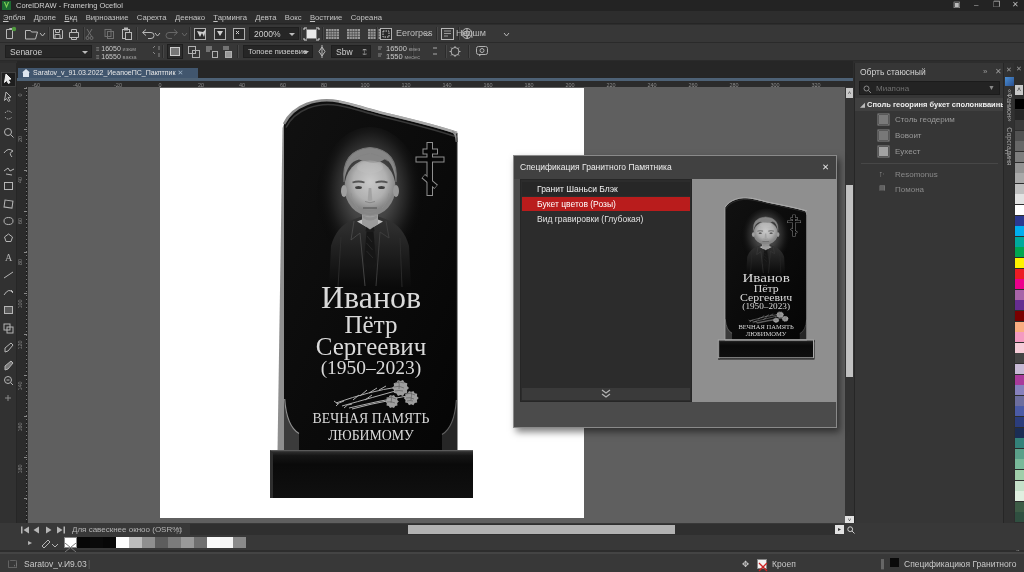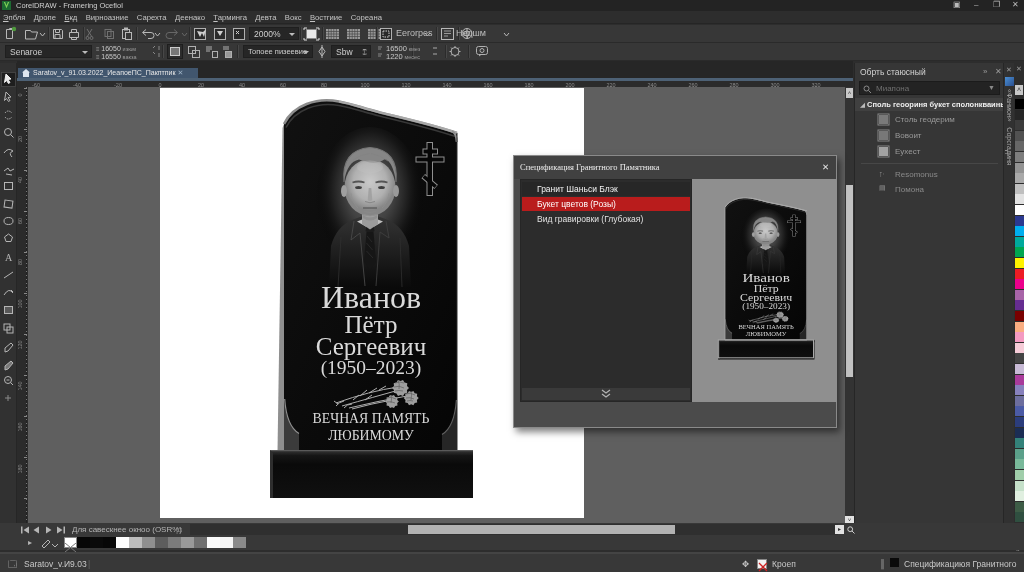--- a/index.html
+++ b/index.html
@@ -46,21 +46,21 @@
 .sw { position:absolute; left:1px; width:9px; height:10px; }
 
 #navrow { left:0; top:523px; width:1024px; height:13px; background:#383838; color:#b5b5b5; font-size:8px; }
 #statusrow { left:0; top:536px; width:1024px; height:14px; background:#383838; }
 #taskbar { left:0; top:552px; width:1024px; height:20px; background:#383838;
   border-top:2px solid #444444; color:#c9c9c9; font-size:8.5px; line-height:18px; }
 
 #dialog { left:513px; top:155px; width:324px; height:273px; background:#4b4b4b;
   border:1px solid #8a8a8a; box-shadow:3px 4px 7px rgba(0,0,0,0.5); z-index:30; }
 #dlgtitle { position:absolute; left:0; top:0; width:100%; height:23px; background:#414141;
-  color:#ededed; font-size:8.5px; line-height:23px;font-family:Liberation Serif, serif; }
+  color:#ededed; font-size:8.5px; line-height:23px; }
 #dlglist { position:absolute; left:6px; top:23px; width:172px; height:223px; background:#2c2c2c;
   border:1px solid #262626; }
 .dlgrow { position:absolute; left:1px; width:168px; height:14px; color:#e2e2e2; font-size:8.5px;
   line-height:14px; padding-left:15px; white-space:nowrap; }
 #dlgprev { position:absolute; left:178px; top:23px; width:145px; height:223px; background:#8f8f8f; }
 </style>
 </head>
 <body>
 <div id="app">
 
@@ -213,21 +213,21 @@
           <path d="M12.5,2 v13 M87.5,2 v13 M160.5,2 v13 M182.5,2 v13 M262.5,2 v13 M295.5,2 v13 M318.5,2 v13"></path>
         </g>
       <g stroke="#474747">
           <path d="M13.5,2 v13 M88.5,2 v13 M161.5,2 v13 M183.5,2 v13 M263.5,2 v13 M296.5,2 v13 M319.5,2 v13"></path>
         </g>
     </svg>
     <div class="combo" style="left:243px;width:70px;font-size:7.5px"><span style="margin-left:4px">Топоее пизеевие</span><span class="arr"></span></div>
     <div class="combo" style="left:331px;width:40px"><span style="margin-left:4px">Sbw</span><span style="position:absolute;right:3px;top:0">⑄</span></div>
     <div class="spin2" style="left:386px;top:2px;line-height:7px">
       <span style="font-size:7.5px">16500</span> <span style="font-size:5.5px;color:#9a9a9a">кмез</span><br>
-      <span style="font-size:7.5px">1220</span> <span style="font-size:5.5px;color:#9a9a9a">месес</span>
+      <span style="font-size:7.5px">1550</span> <span style="font-size:5.5px;color:#9a9a9a">месес</span>
     </div>
   </div>
 
   <div class="abs" id="tabrow">
     <div id="doctab"><svg style="position:absolute;left:4px;top:1px" width="8" height="8" viewBox="0 0 8 8">
           <path d="M4,0 L8,3.5 L7,3.5 L7,8 L1,8 L1,3.5 L0,3.5 Z" fill="#dfe6ee"></path>
         </svg><span style="margin-left:15px">Saratov_v_91.03.2022_ИеапоеПС_Пакптпик</span> <span style="color:#9db2c5">✕</span></div>
   </div>
 
   <div class="abs" id="bluestrip"></div>

